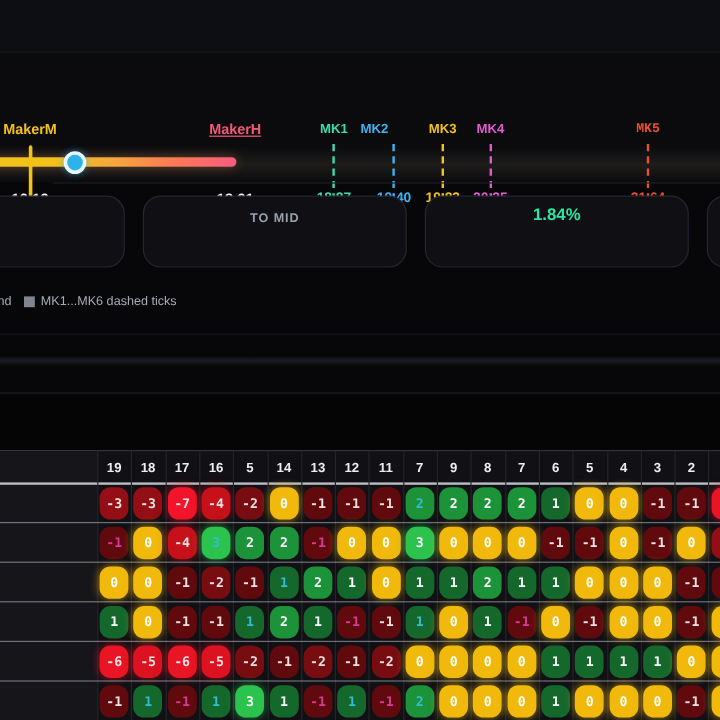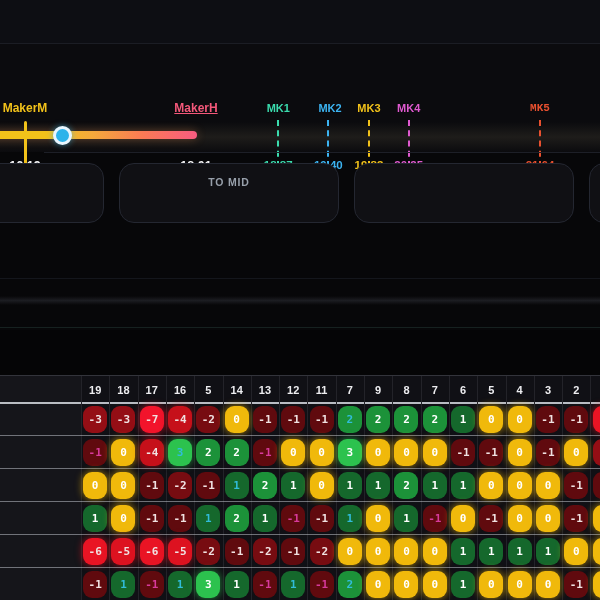--- a/index.html
+++ b/index.html
@@ -73,21 +73,21 @@
     <div class="abs maker-value" id="makerh-value" style="left: 160.99px;">18.01</div>
     <div class="abs slider-handle" id="handle" style="left: 53.3px; top: 82px;"></div>
     <div id="marks">
         <div class="abs ">
           <div class="abs mk-line" style="left: 277.26px; border-color: rgb(59, 220, 174);"></div>
           <div class="abs mk-label" style="left: 248.26px; color: rgb(59, 220, 174);">MK1</div>
           <div class="abs mk-value" style="left: 248.26px; color: rgb(59, 220, 174);">18.87</div>
         </div>
         <div class="abs ">
           <div class="abs mk-line" style="left: 327.345px; border-color: rgb(60, 180, 242);"></div>
-          <div class="abs mk-label" style="left: 300px; color: rgb(60, 180, 242);">MK2</div>
+          <div class="abs mk-label" style="left: 282px; color: rgb(60, 180, 242);">MK2</div>
           <div class="abs mk-value" style="left: 298.345px; color: rgb(60, 180, 242);">19.40</div>
         </div>
         <div class="abs ">
           <div class="abs mk-line" style="left: 367.98px; border-color: rgb(242, 194, 26);"></div>
           <div class="abs mk-label" style="left: 338.98px; color: rgb(242, 194, 26);">MK3</div>
           <div class="abs mk-value" style="left: 338.98px; color: rgb(242, 194, 26);">19.83</div>
         </div>
         <div class="abs ">
           <div class="abs mk-line" style="left: 407.67px; border-color: rgb(224, 90, 208);"></div>
           <div class="abs mk-label" style="left: 378.67px; color: rgb(224, 90, 208);">MK4</div>
@@ -104,28 +104,34 @@
   <div class="abs cards-panel">
     <div id="cards">
         <div class="abs stat-card" style="left: -160px;">
           <div class="c-label"></div>
           <div class="c-value"></div>
         </div>
         <div class="abs stat-card" style="left: 75px;">
           <div class="c-label">TO MID</div>
         </div>
         <div class="abs stat-card" style="left: 310px;">
+          <div class="c-value">1.84%</div>
         </div>
         <div class="abs stat-card" style="left: 545px;">
           <div class="c-label"></div>
           <div class="c-value"></div>
         </div>
       </div>
   </div>
 
+  <div class="abs legend-row">
+    <span class="abs legend-prefix">nd</span>
+    <span class="abs legend-swatch"></span>
+    <span class="abs legend-label">MK1...MK6 dashed ticks</span>
+  </div>
 
   <div class="abs mid-line1"></div>
   <div class="abs mid-band"></div>
   <div class="abs mid-line2"></div>
   <div class="abs black-gap"></div>
 
   <div class="abs data-table" id="table">
     <div class="abs label-col"></div>
     <div class="abs header-underline"></div>
   <div class="abs v-line" style="left: 81px;"></div>

